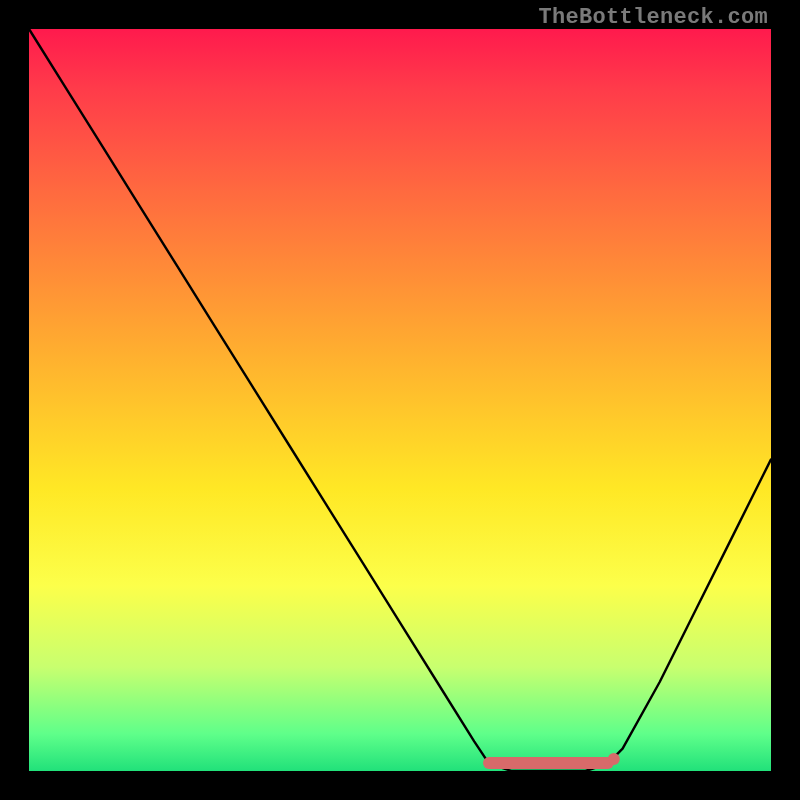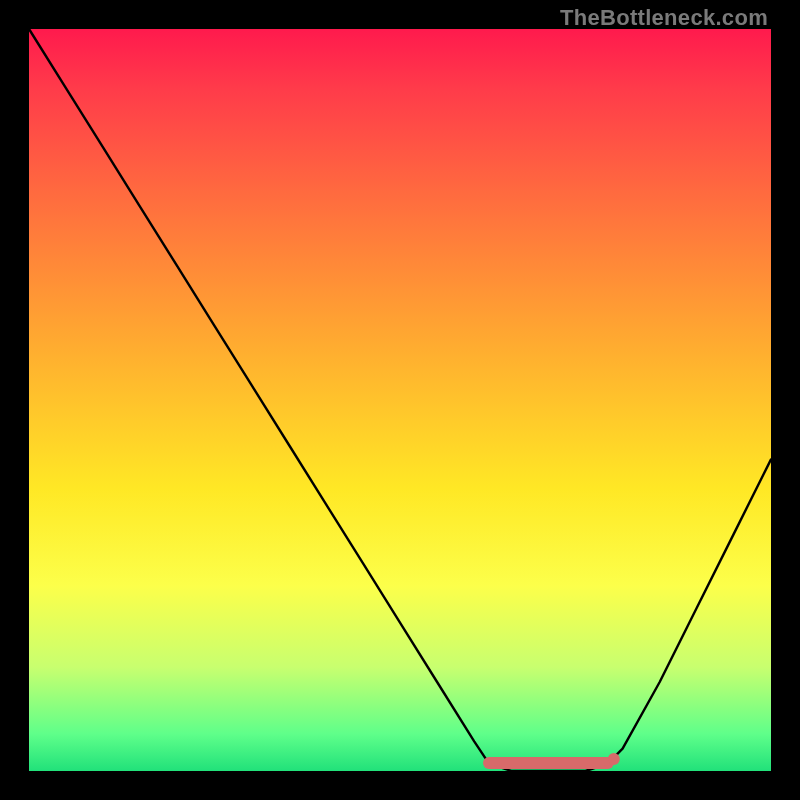--- a/index.html
+++ b/index.html
@@ -9,20 +9,21 @@
     height: 800px;
     background: #000;
     overflow: hidden;
     font-family: Arial, Helvetica, sans-serif;
   }
   .frame {
     position: relative;
     width: 800px;
     height: 800px;
     background: #000;
+    font-family: Liberation Mono, monospace;
   }
   .plot-area {
     position: absolute;
     left: 29px;
     top: 29px;
     width: 742px;
     height: 742px;
     
     background: linear-gradient(
       to bottom,

